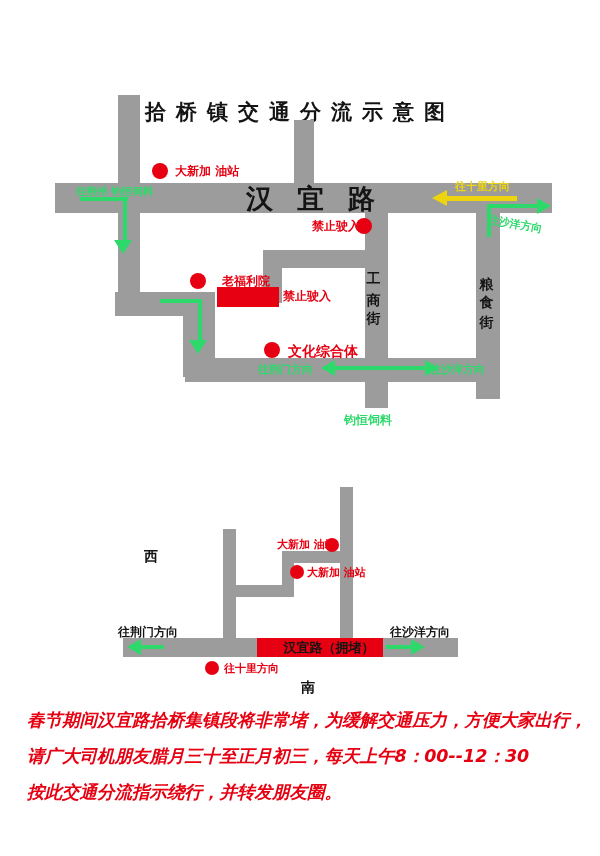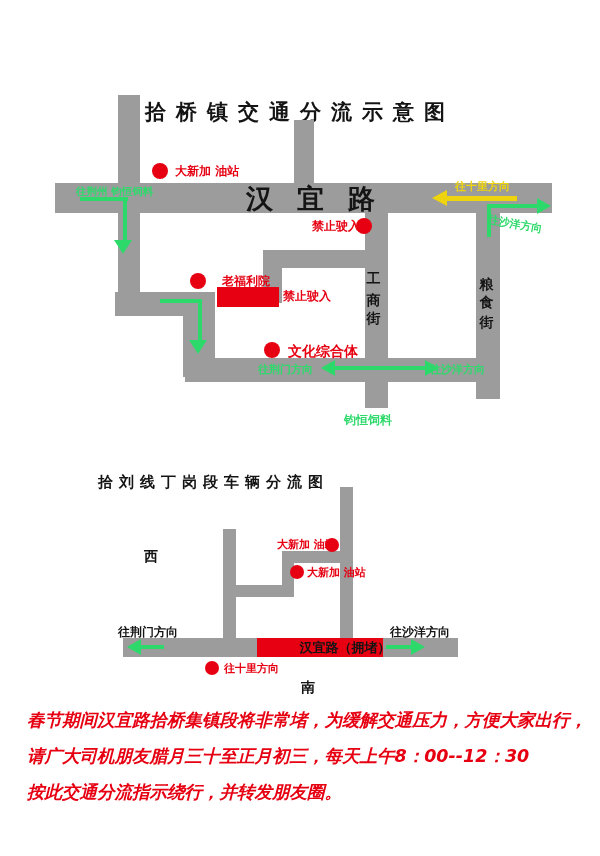--- a/index.html
+++ b/index.html
@@ -88,30 +88,29 @@
   <div class="tri down" style="left:189px;top:340px;"></div>
 
   <div class="lbl grn" style="left:258px;top:364px;font-size:11px;">往荆门方向</div>
   <div class="shaft" style="left:335px;top:366px;width:92px;height:4px;background:var(--green);"></div>
   <div class="tri left" style="left:321px;top:360px;"></div>
   <div class="tri right" style="left:425px;top:360px;"></div>
   <div class="lbl grn" style="left:430px;top:364px;font-size:11px;">往沙洋方向</div>
 
   <div class="lbl grn" style="left:344px;top:414px;font-size:12px;">钧恒饲料</div>
 
-  <div class="title" style="left:98px;top:475px;font-size:15px;letter-spacing:6px;">拾刘线丁岗段车辆分流图</div>
 
   <div class="road" style="left:340px;top:487px;width:13px;height:158px;"></div>
   <div class="road" style="left:223px;top:529px;width:13px;height:116px;"></div>
   <div class="road" style="left:282px;top:551px;width:71px;height:12px;"></div>
   <div class="road" style="left:282px;top:551px;width:12px;height:46px;"></div>
   <div class="road" style="left:223px;top:585px;width:71px;height:12px;"></div>
   <div class="road" style="left:123px;top:638px;width:335px;height:19px;"></div>
   <div class="bar" style="left:257px;top:638px;width:126px;height:19px;"></div>
-  <div class="lbl blk" style="left:257px;top:641px;width:144px;text-align:center;font-size:13px;padding-left:16px;">汉宜路（拥堵）</div>
+  <div class="lbl blk" style="left:257px;top:641px;width:144px;text-align:center;font-size:13px;">汉宜路（拥堵）</div>
 
   <div class="lbl blk" style="left:144px;top:549px;font-size:14px;">西</div>
   <div class="lbl blk" style="left:301px;top:680px;font-size:14px;">南</div>
 
   <div class="lbl red" style="left:277px;top:539px;font-size:11px;">大新加 油站</div>
   <div class="dot" style="left:325px;top:538px;width:14px;height:14px;"></div>
 
   <div class="dot" style="left:290px;top:565px;width:14px;height:14px;"></div>
   <div class="lbl red" style="left:307px;top:567px;font-size:11px;">大新加 油站</div>
 

